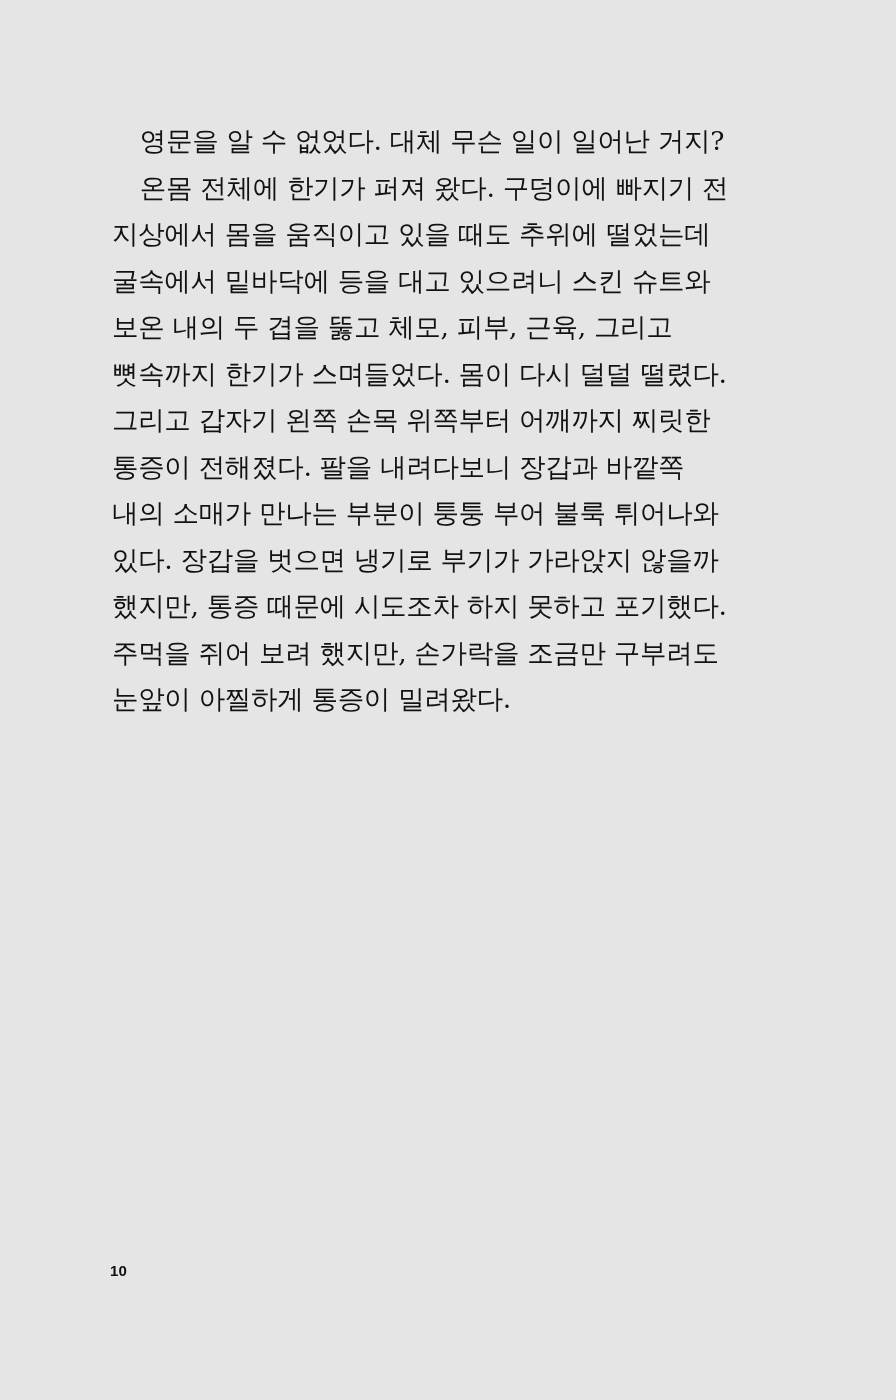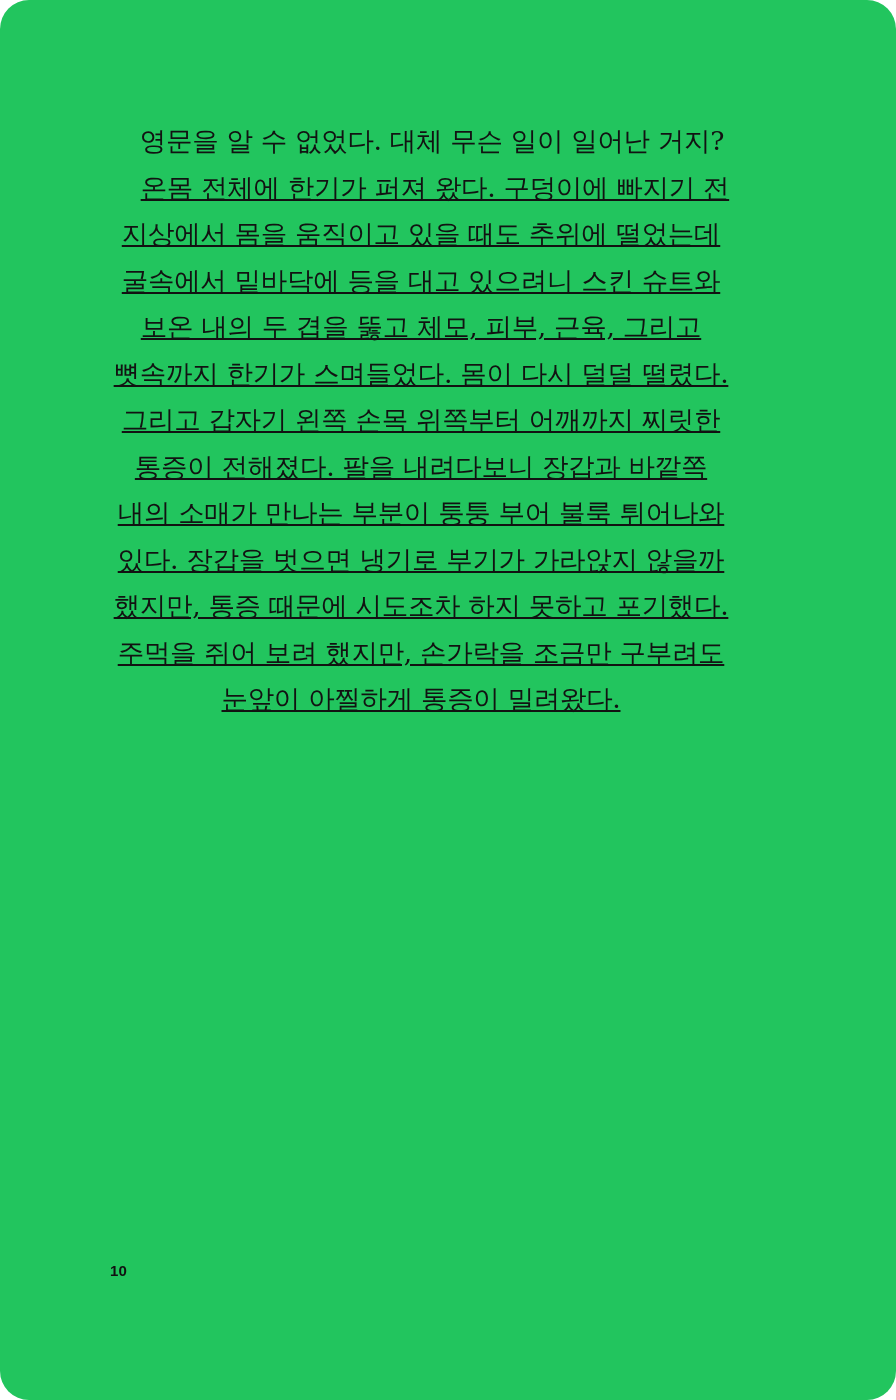--- a/index.html
+++ b/index.html
@@ -8,24 +8,23 @@
     padding: 0;
     background: #ffffff;
   }
   body {
     font-family: "DejaVu Serif", "Liberation Serif", serif;
   }
   .page {
     position: relative;
     width: 896px;
     height: 1400px;
-    background: #22c55e;
+    background: #e5e5e5;
     overflow: hidden;
     box-sizing: border-box;
-    border-radius: 29px;
   }
   .text-column {
     position: absolute;
     left: 112px;
     top: 118px;
     width: 618px;
   }
   .para {
     margin: 0;
     padding: 0;
@@ -34,22 +33,21 @@
     line-height: 46.5px;
     color: #121212;
     text-align: justify;
     text-justify: inter-character;
     word-break: keep-all;
     overflow-wrap: break-word;
     letter-spacing: -0.012em;
     -webkit-font-smoothing: antialiased;
   }
   .para:last-child {
-    text-align: center;
-    text-decoration: underline;
+    text-align: left;
   }
   .page-number {
     position: absolute;
     left: 110px;
     top: 1263px;
     font-family: "Liberation Sans", "DejaVu Sans", sans-serif;
     font-size: 15px;
     font-weight: bold;
     color: #111111;
     letter-spacing: 0.01em;

